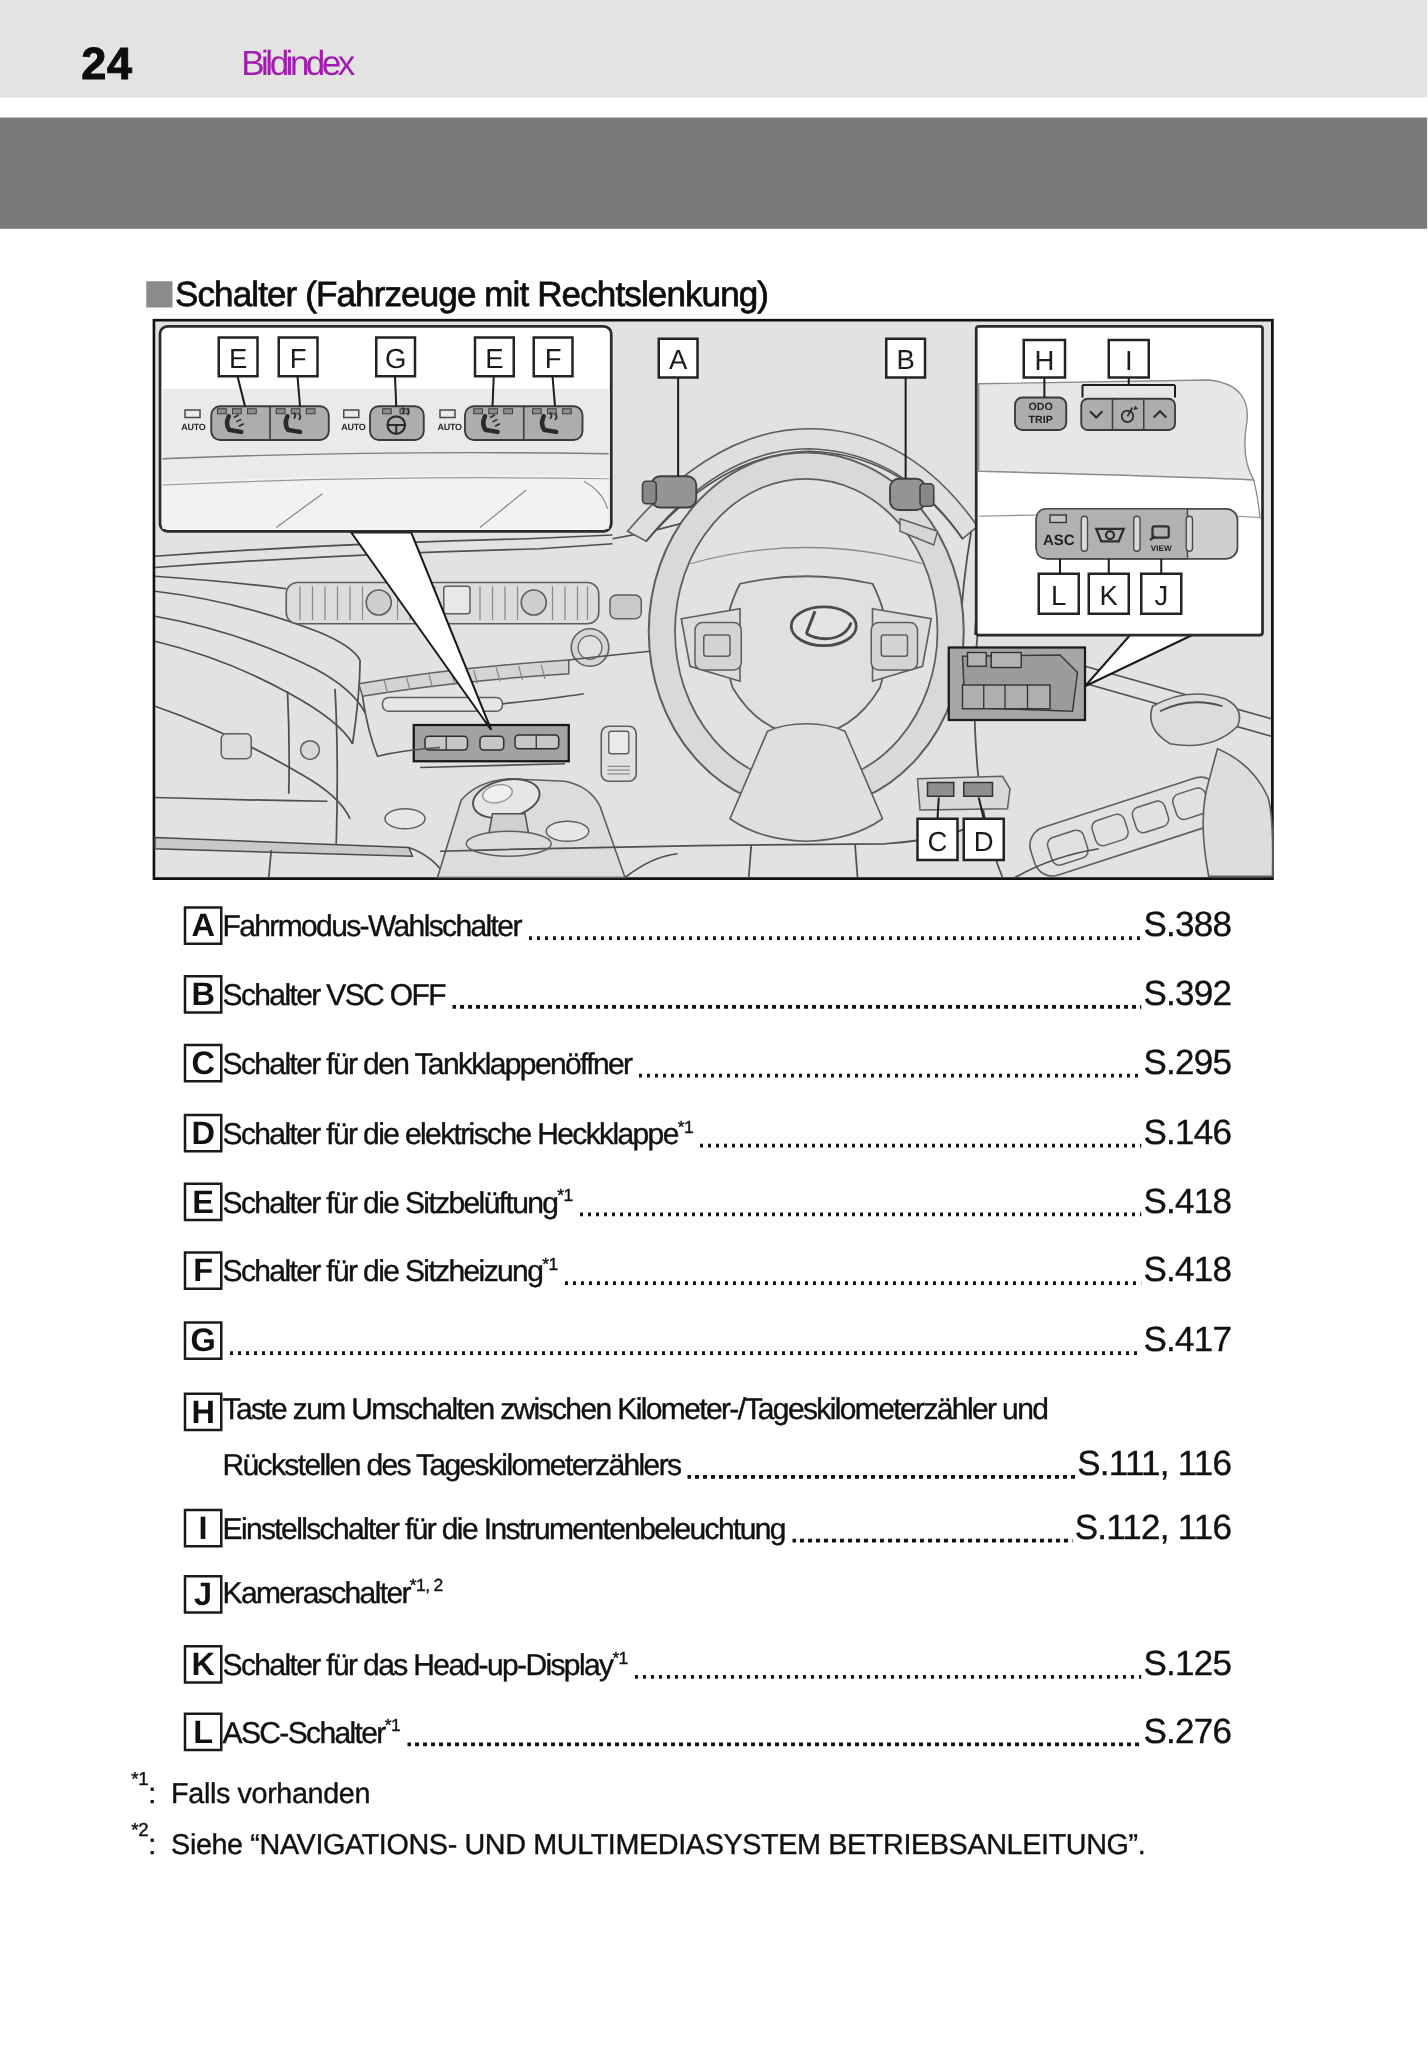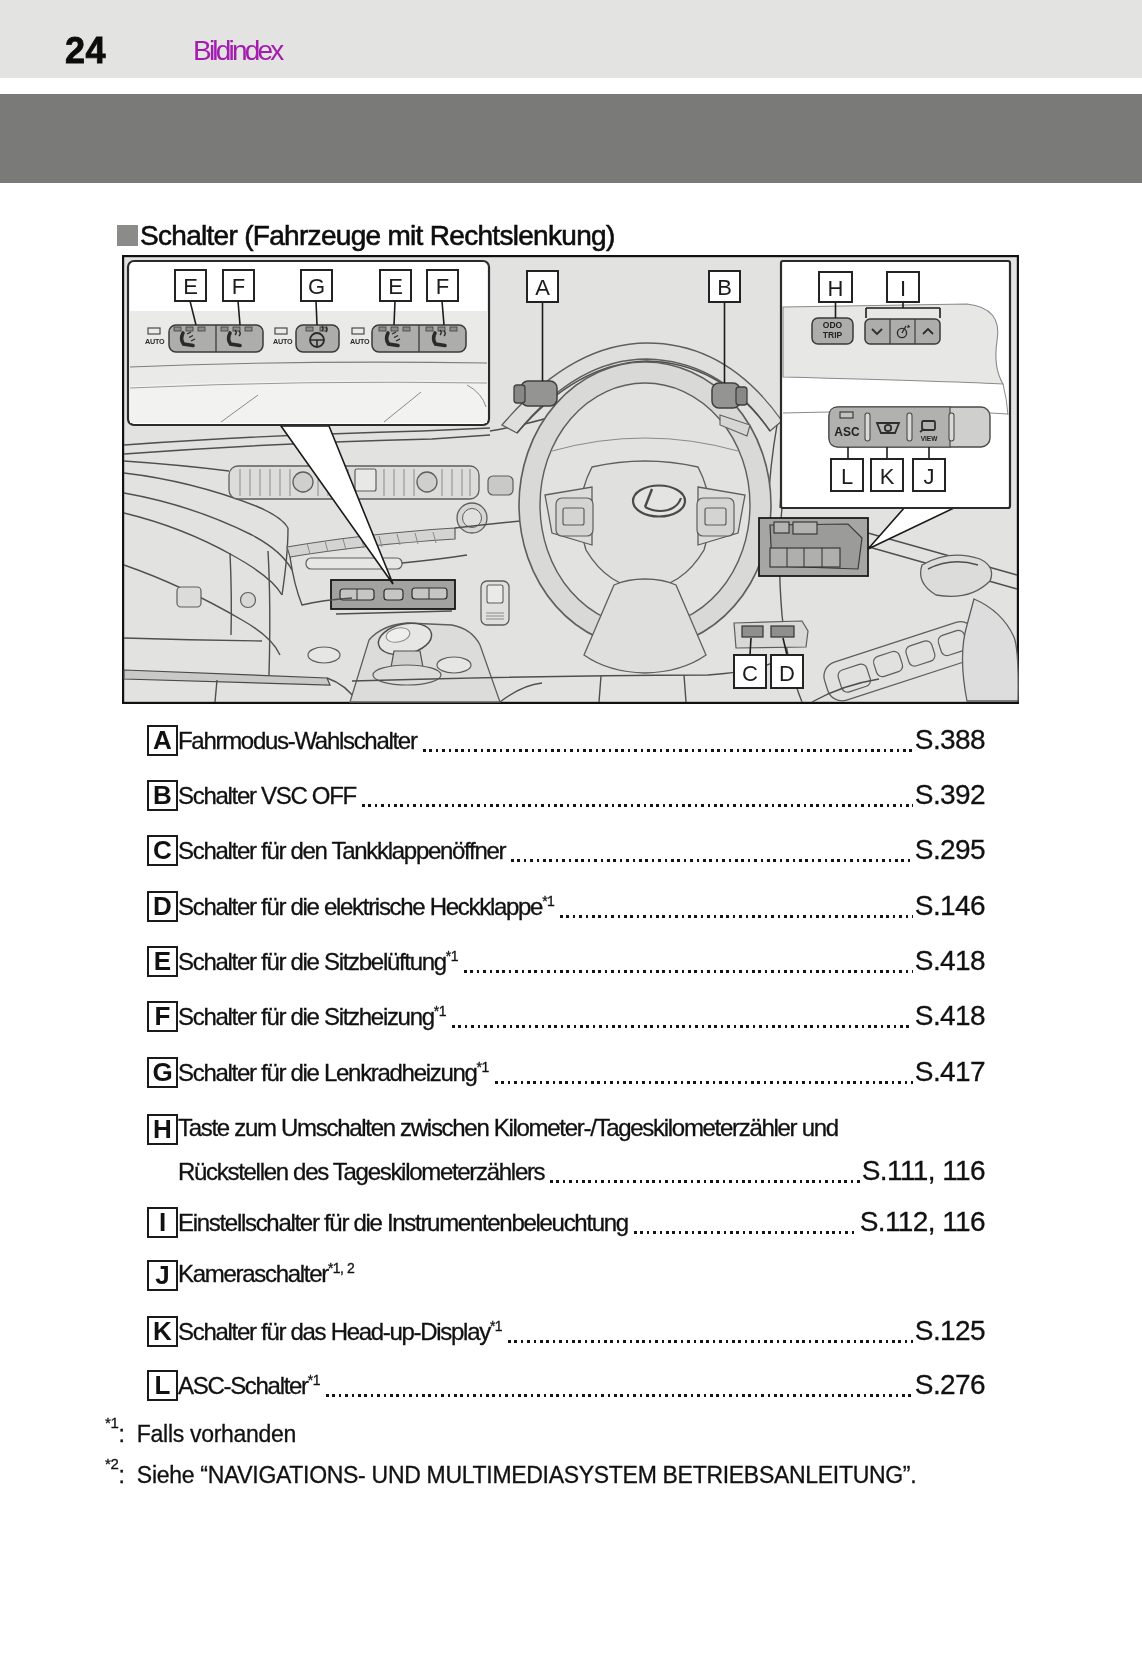--- a/index.html
+++ b/index.html
@@ -384,21 +384,20 @@
       <span class="pg">S.418</span>
     </div>
   <div class="row" style="top:1000px;">
       <span class="lbox">F</span>
       <span class="txt">Schalter für die Sitzheizung<sup>*1</sup></span>
       <span class="dots"></span>
       <span class="pg">S.418</span>
     </div>
   <div class="row" style="top:1056px;">
       <span class="lbox">G</span>
-      <span class="txt">Schalter für die Lenkradheizung<sup>*1</sup></span>
       <span class="dots"></span>
       <span class="pg">S.417</span>
     </div>
   <div class="row" style="top:1114px;">
       <span class="lbox">H</span>
       <span class="txt">Taste zum Umschalten zwischen Kilometer-/Tageskilometerzähler und</span>
     </div>
   <div class="row" style="top:1155px;">
       <span class="lbox" style="visibility:hidden;">H</span>
       <span class="txt">Rückstellen des Tageskilometerzählers</span>

